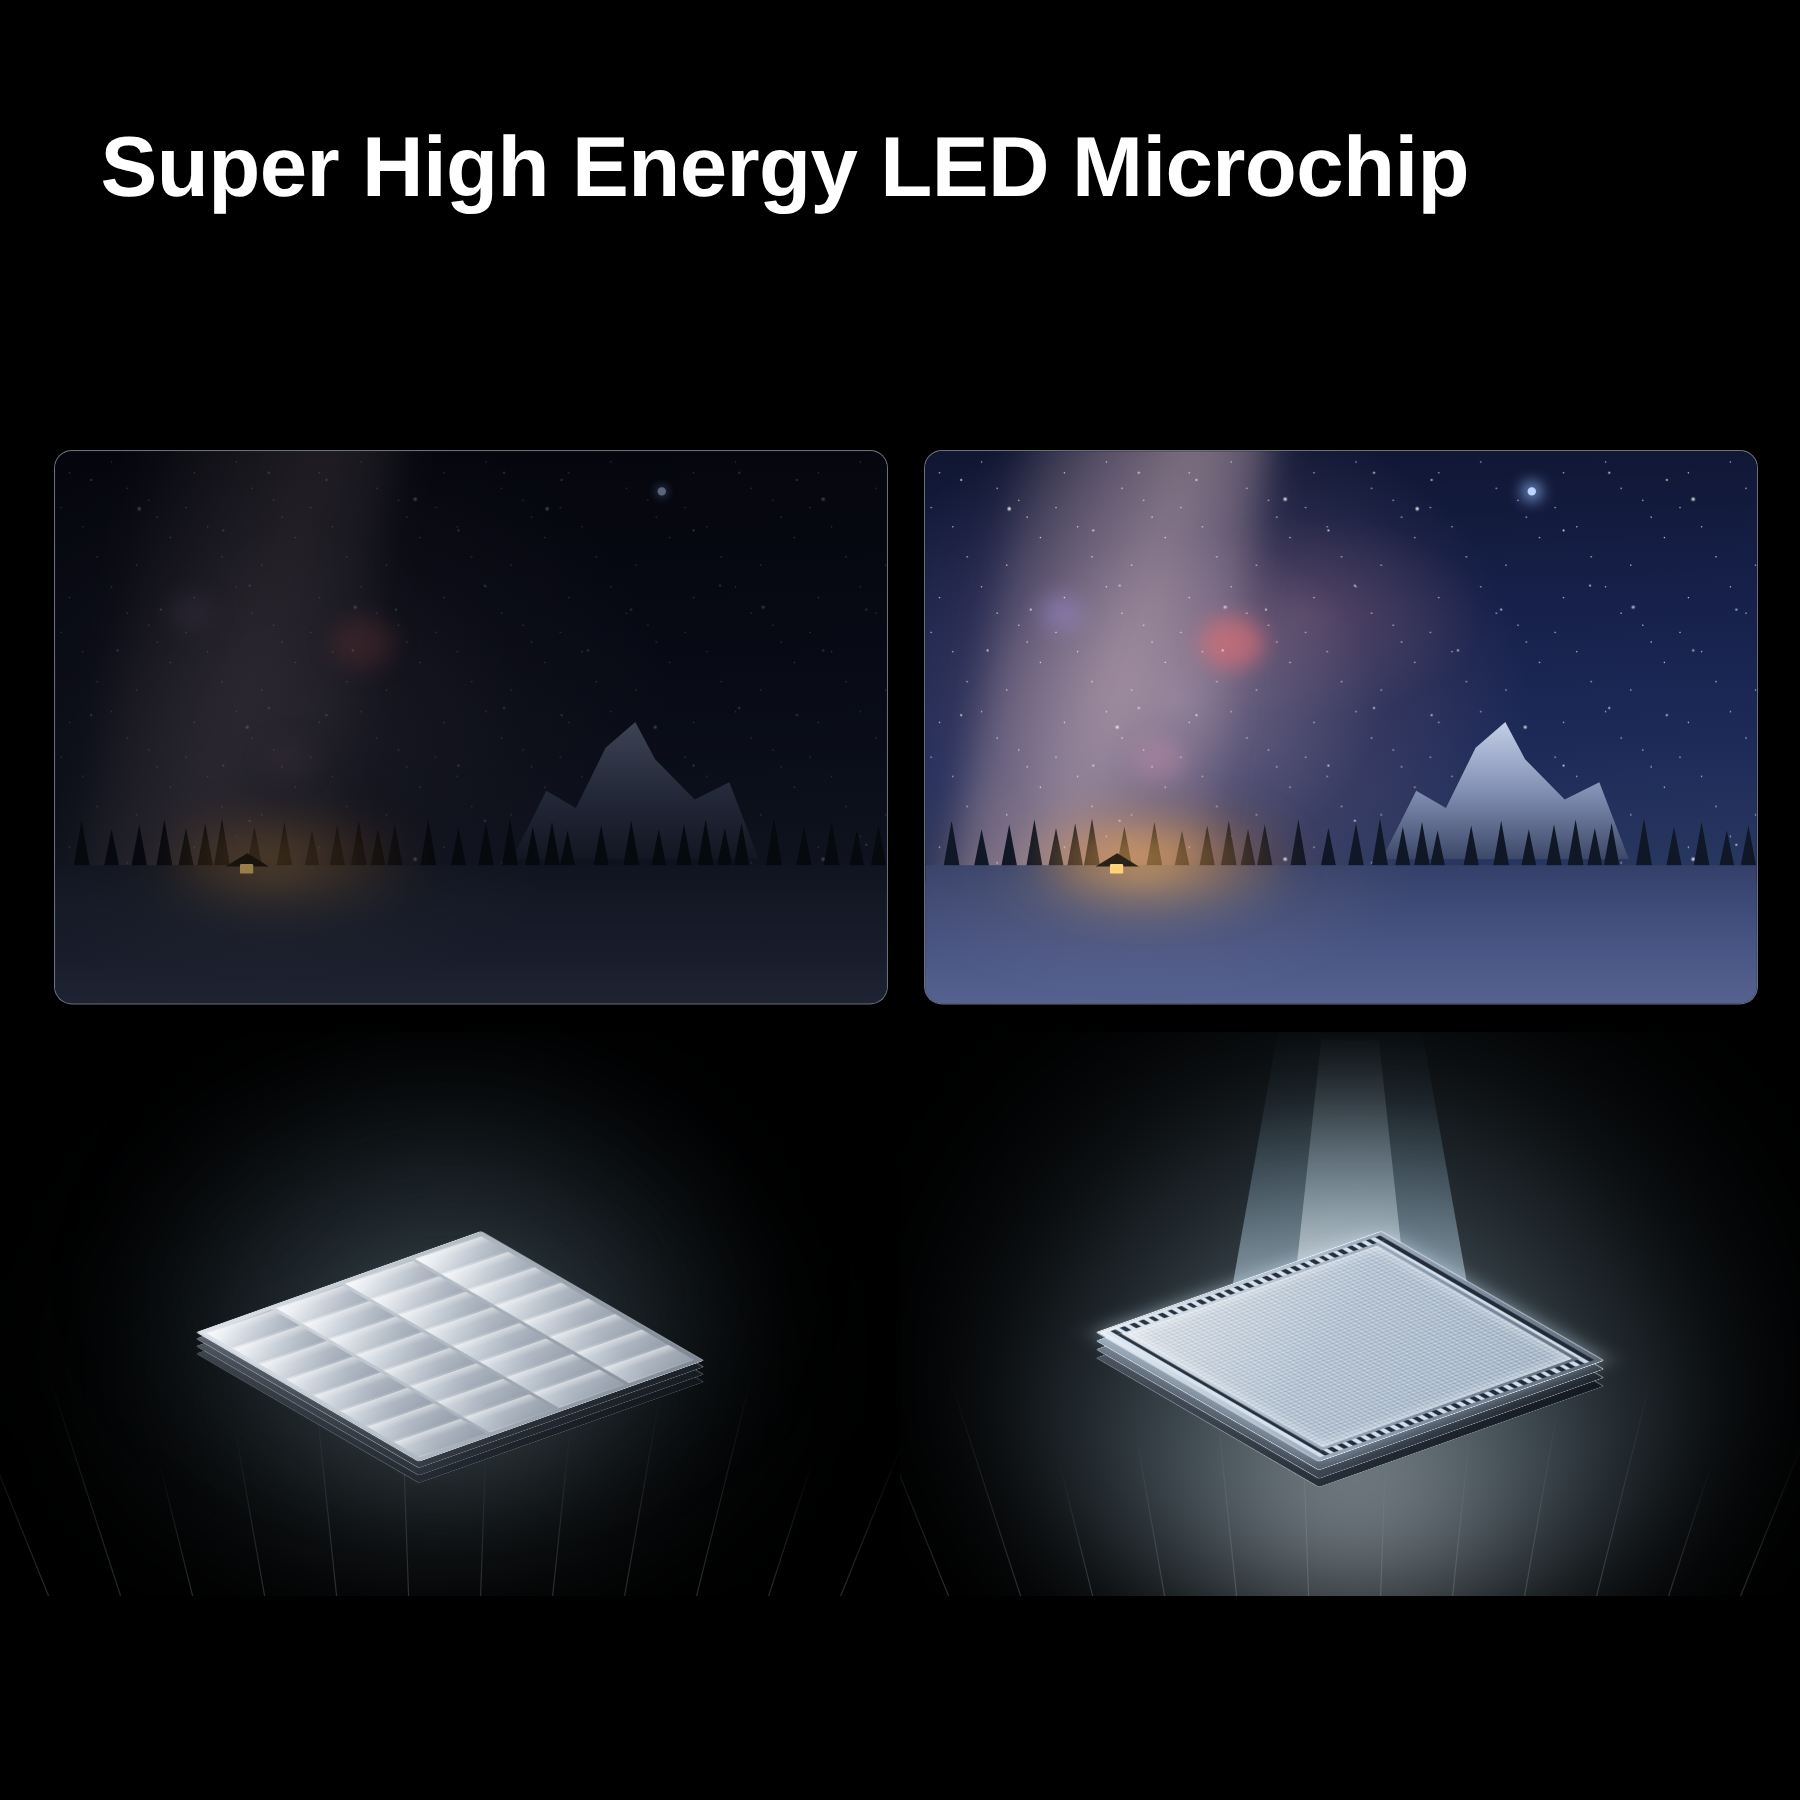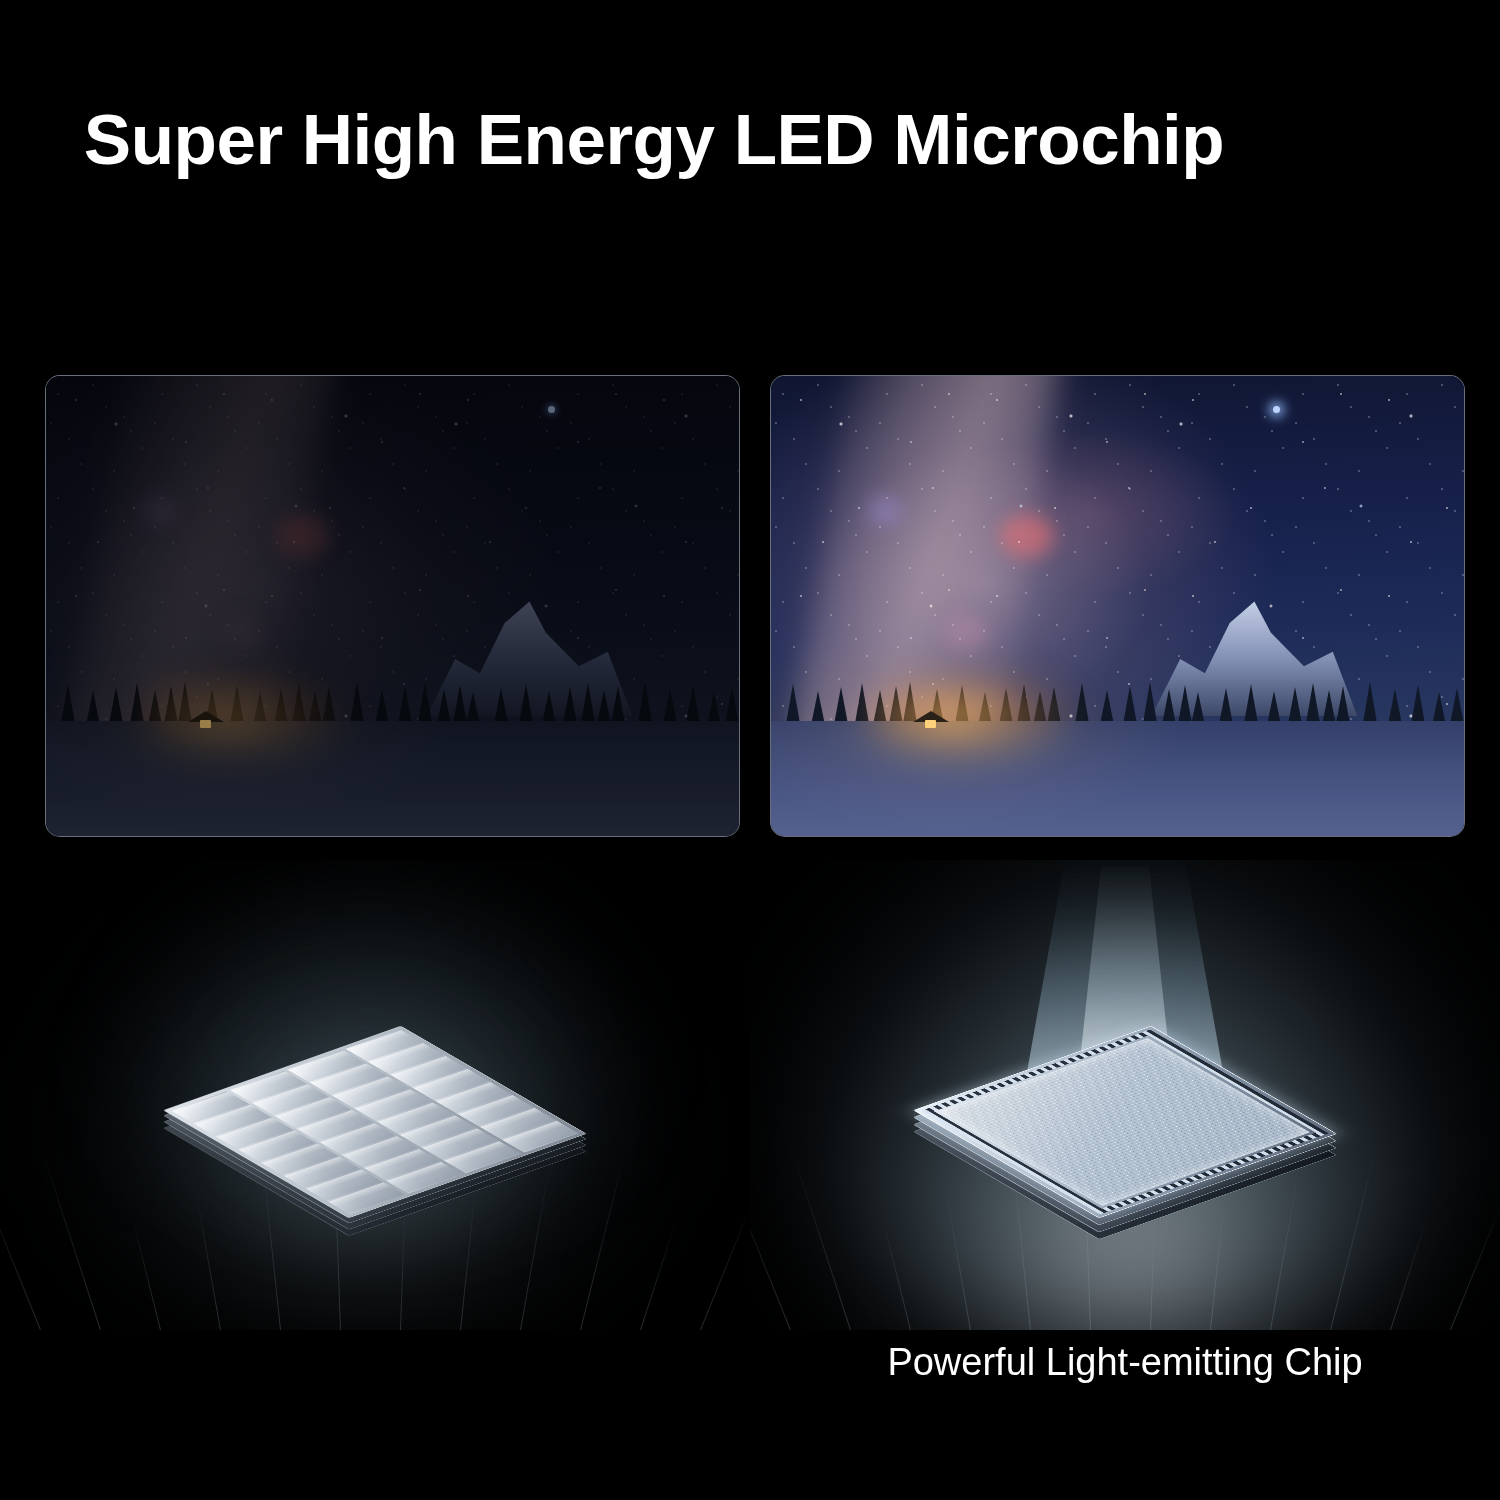--- a/index.html
+++ b/index.html
@@ -703,14 +703,13 @@
           <div class="pad-ring"></div>
           <div class="pow-array"></div>
           <div class="pow-emit"></div>
         </div>
       </div>
     </div>
   </div>
 </div>
 
 <div class="captions">
-  <div class="caption c-right">Powerful Light-emitting Chip</div>
 </div>
 
 </body></html>

